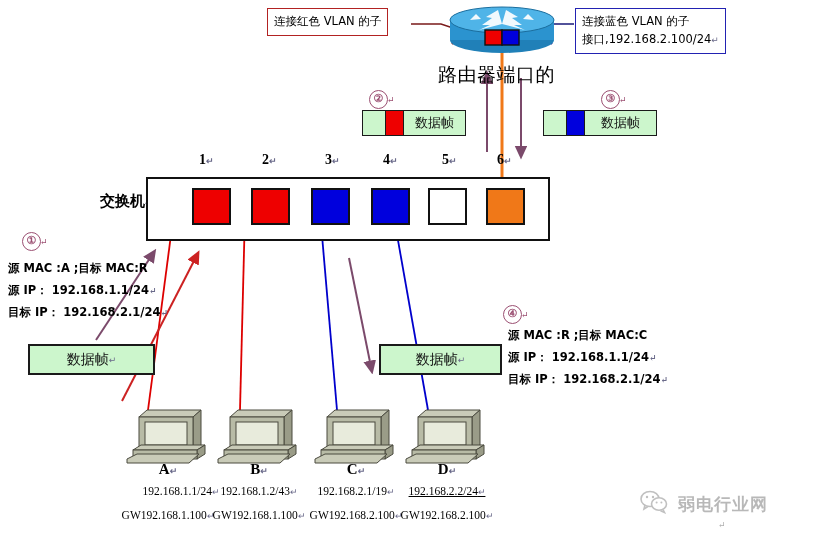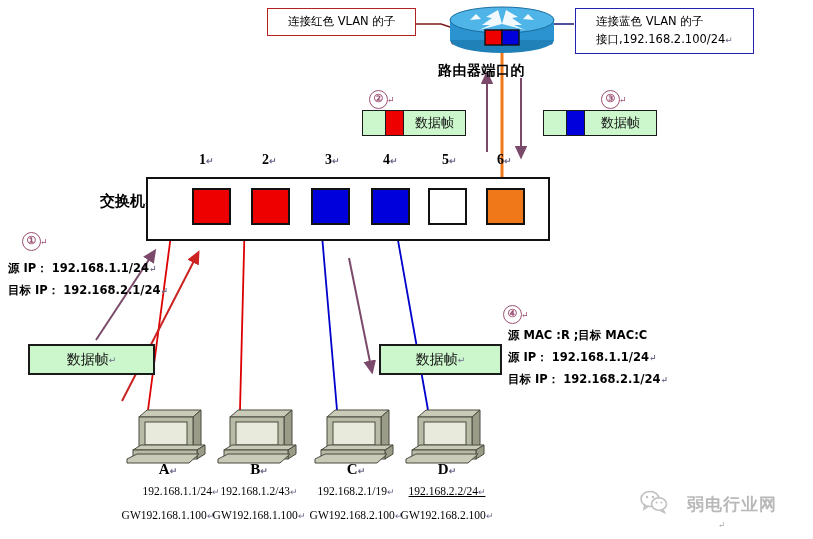--- a/index.html
+++ b/index.html
@@ -7,34 +7,34 @@
     width:813px;height:539px;position:relative;overflow:hidden;
     font-family:"Liberation Serif","DejaVu Serif",serif;
     color:#000;
   }
   .stage{position:absolute;left:0;top:0;width:813px;height:539px;}
   svg.layer{position:absolute;left:0;top:0;width:813px;height:539px;pointer-events:none;}
 
   
   .callout{
     position:absolute;border:1px solid #b22222;background:#fff;
-    padding:4px 20px;line-height:1.55;font-size:11.5px;
+    padding:4px 6px;line-height:1.55;font-size:11.5px;
     font-family:"Liberation Sans","DejaVu Sans",sans-serif;
   }
   .callout.blue{border-color:#2222b2;}
   .callout .ln{white-space:nowrap;}
   .callout .ln .cn{font-family:"DejaVu Sans",sans-serif;font-size:11.5px;}
   .pilcrow{color:#6a6a8a;font-size:9px;}
 
   
   .router{position:absolute;left:446px;top:4px;width:112px;height:54px;}
 
   
   .routertitle{
-    position:absolute;font-weight:bold;font-size:14px;letter-spacing:.5px;
+    position:absolute;font-weight:normal;font-size:19px;letter-spacing:.5px;
     font-family:"DejaVu Serif","Liberation Serif",serif;
   }
 
   
   .step{
     position:absolute;width:17px;height:17px;border:1.3px solid #9b4f72;
     border-radius:50%;color:#9b4f72;font-size:11px;font-weight:bold;
     text-align:center;line-height:15px;
     font-family:"Liberation Serif",serif;
   }
@@ -78,21 +78,21 @@
   
   .host{position:absolute;width:86px;}
   .hostname{position:absolute;font-weight:bold;font-size:15px;text-align:center;
     width:86px;font-family:"Liberation Serif",serif;}
   .hostip{position:absolute;font-size:11.5px;text-align:center;width:110px;
     font-family:"Liberation Serif",serif;white-space:nowrap;}
   .hostgw{position:absolute;font-size:11.5px;text-align:center;width:120px;
     font-family:"Liberation Serif",serif;white-space:nowrap;}
 
   
-  .watermark{position:absolute;left:640px;top:490px;display:flex;align-items:center;gap:19px;
+  .watermark{position:absolute;left:640px;top:490px;display:flex;align-items:center;gap:10px;
     opacity:.62;}
   .watermark .wmtext{font-family:"DejaVu Sans",sans-serif;font-size:17px;
     font-weight:bold;color:#8e8e8e;letter-spacing:1px;}
 </style>
 </head>
 <body>
 
 <div class="stage">
 
   <svg class="layer" viewBox="0 0 813 539">
@@ -195,20 +195,21 @@
   <div class="port" style="left:192px;top:188px;background:#ee0000;"></div>
   <div class="port" style="left:251px;top:188px;background:#ee0000;"></div>
   <div class="port" style="left:311px;top:188px;background:#0000dd;"></div>
   <div class="port" style="left:371px;top:188px;background:#0000dd;"></div>
   <div class="port" style="left:428px;top:188px;background:#ffffff;"></div>
   <div class="port" style="left:486px;top:188px;background:#f07818;"></div>
 
   <div class="step" style="left:22px;top:232px;">①</div>
   <span class="stepmark" style="left:40px;top:237px;">↵</span>
   <div class="annot" style="left:8px;top:258px;">
+    <div><span class="cnb">源 MAC :A ;目标 MAC:R</span></div>
     <div><span class="cnb">源 IP： 192.168.1.1/24</span><span class="pilcrow">↵</span></div>
     <div><span class="cnb">目标 IP： 192.168.2.1/24</span><span class="pilcrow">↵</span></div>
   </div>
 
   <div class="framebox" style="left:28px;top:344px;width:123px;">
     <span>数据帧</span>
       <span class="pilcrow">↵</span>
   </div>
 
   <div class="step" style="left:503px;top:305px;">④</div>

